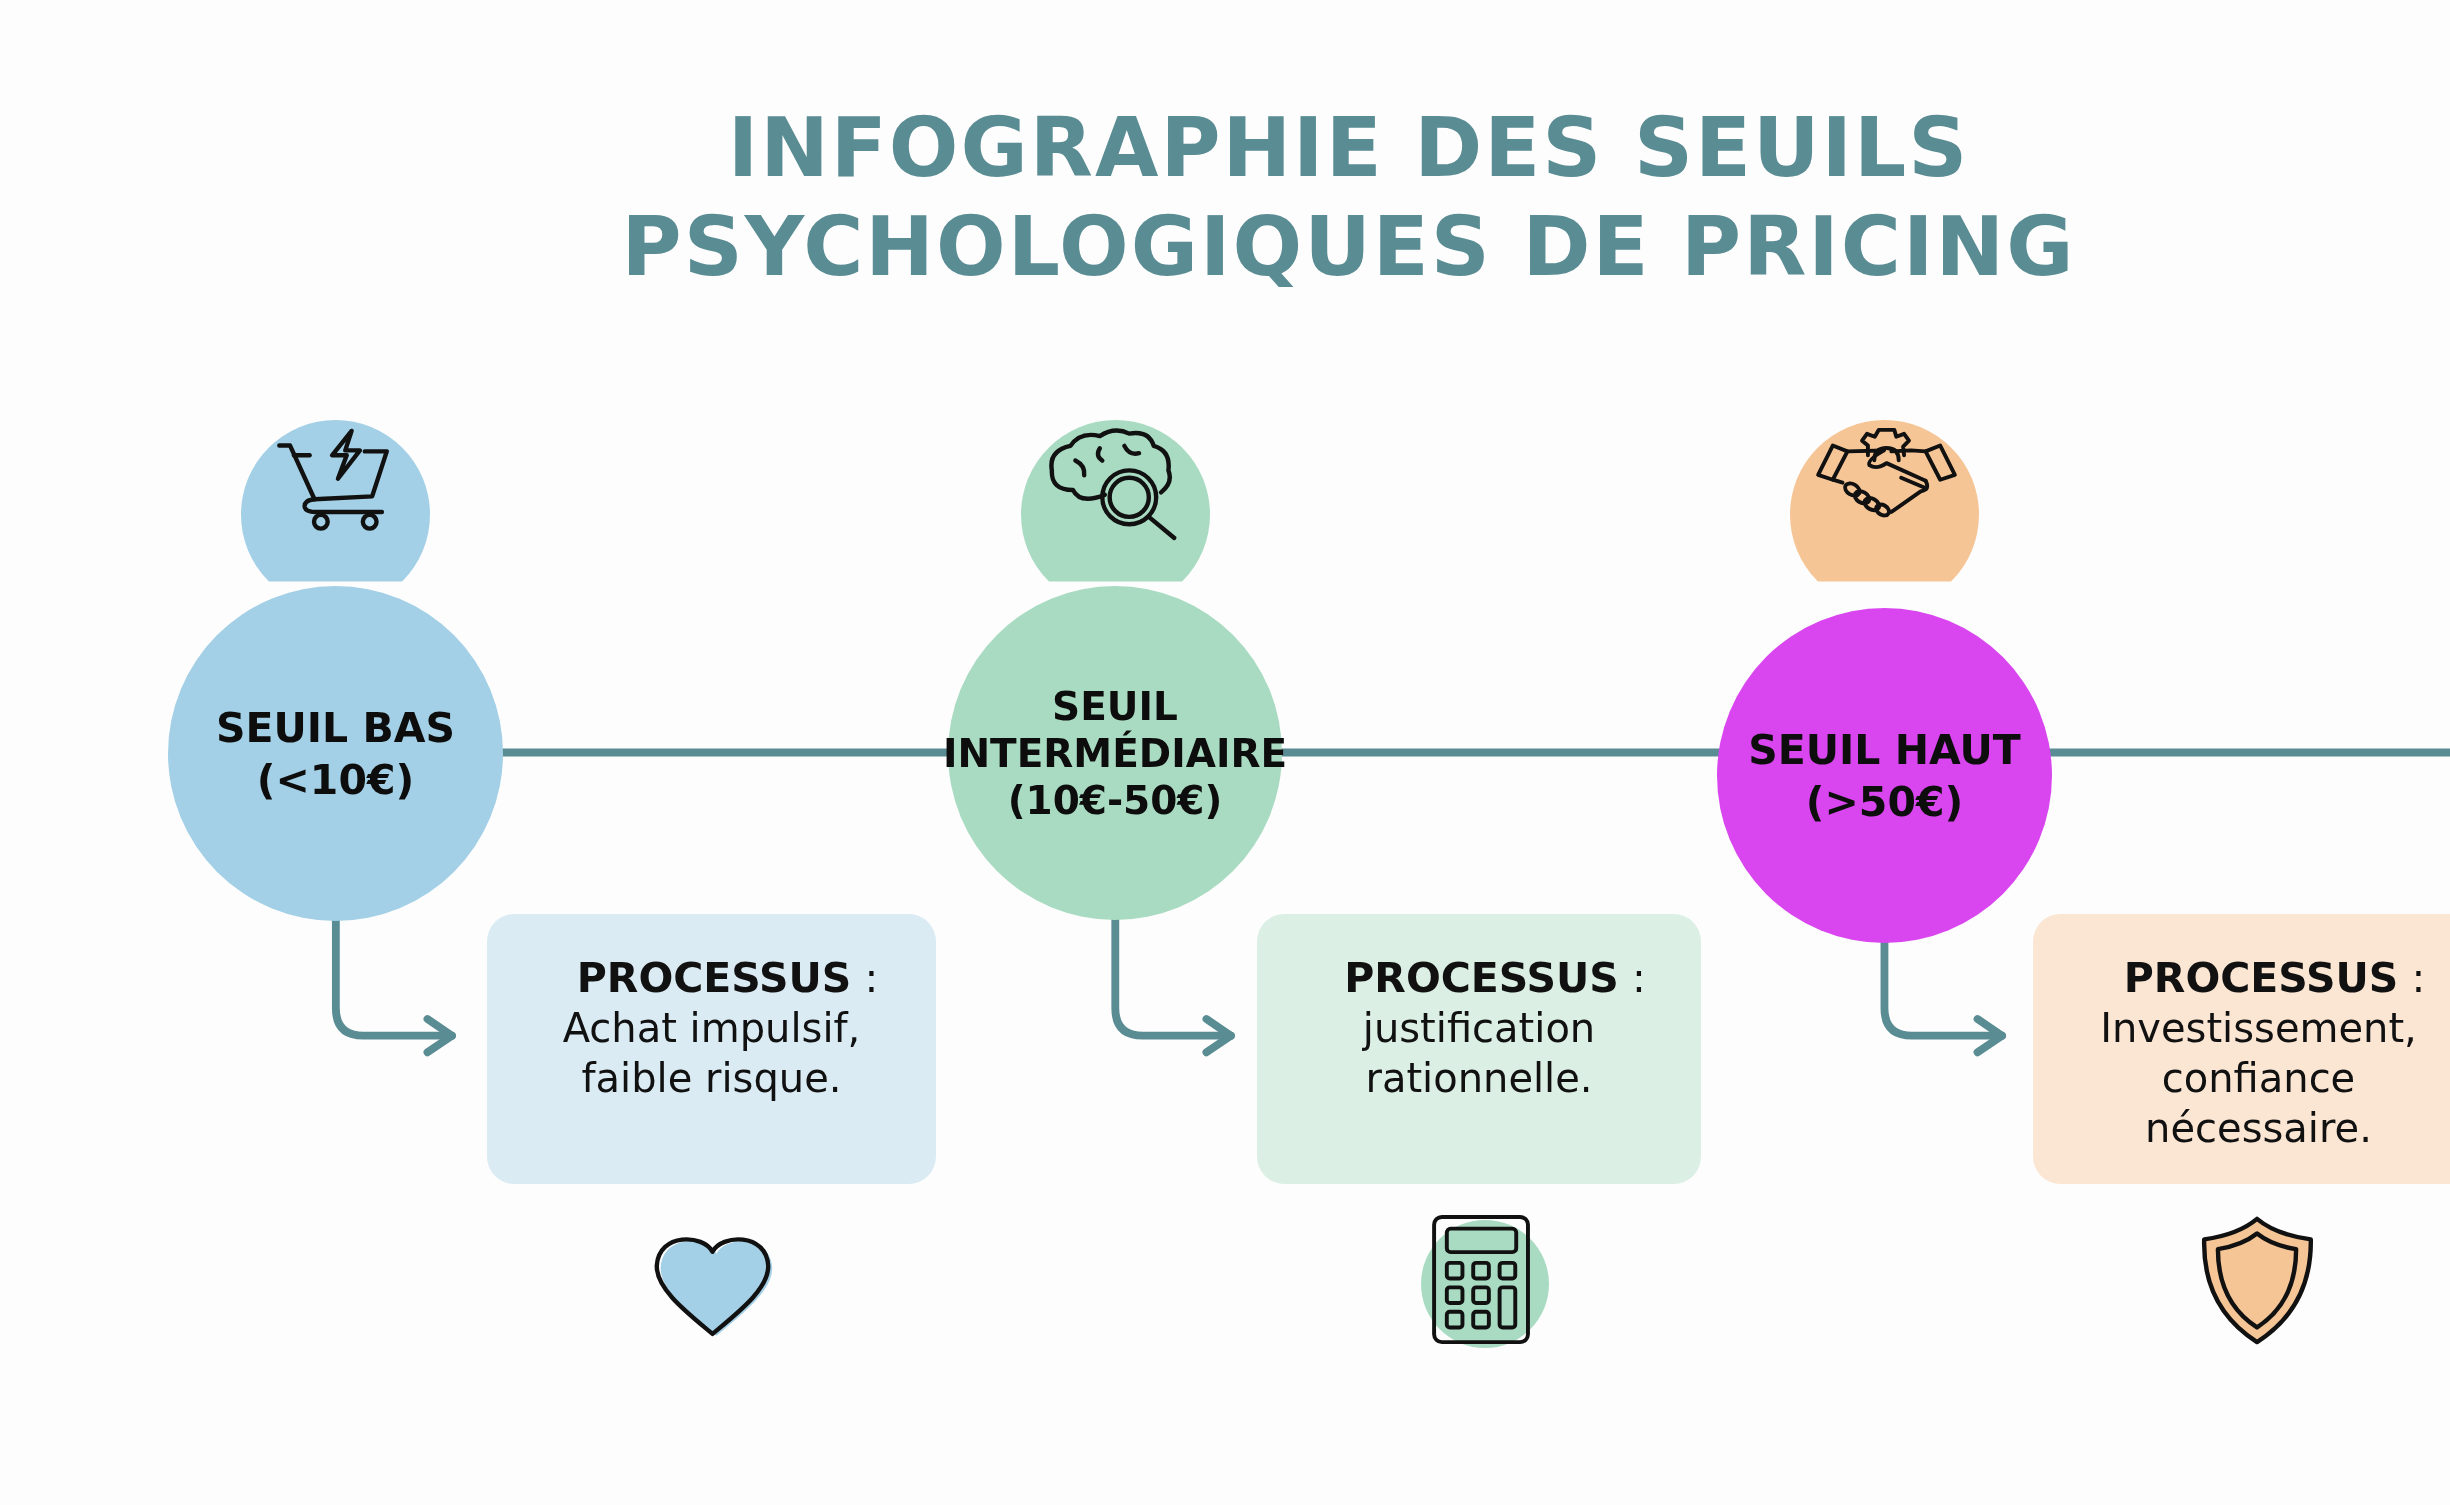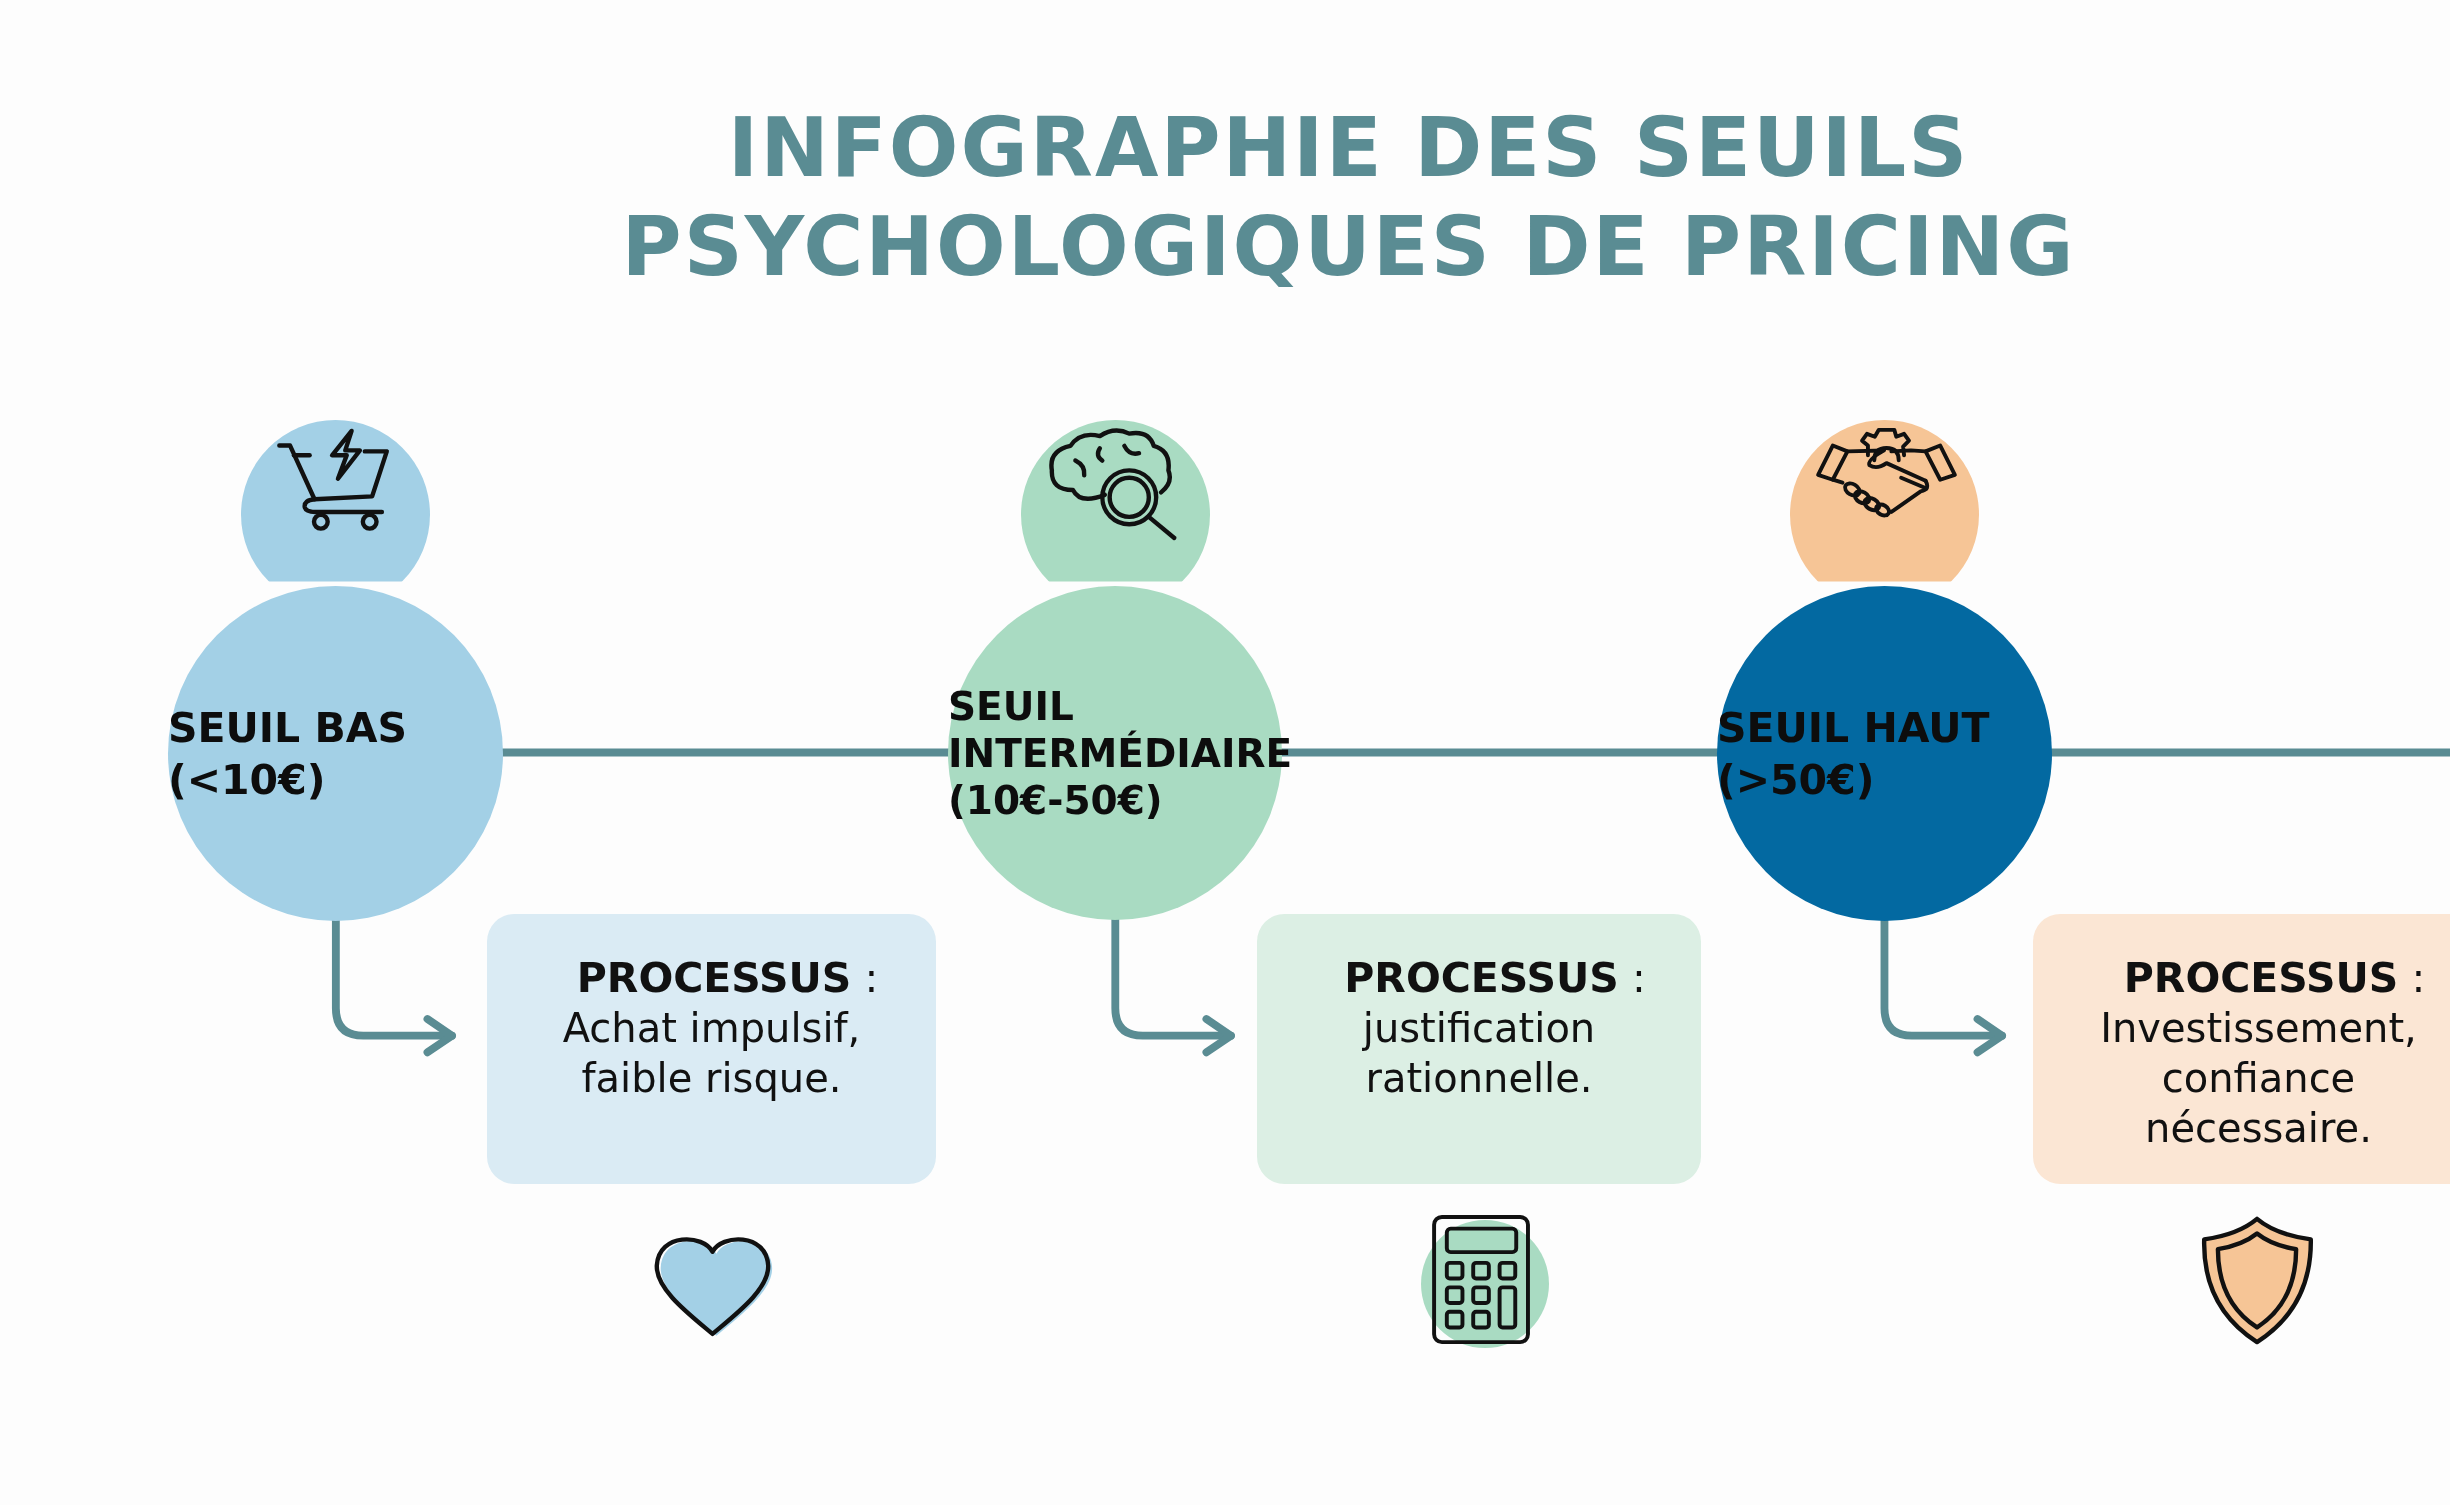--- a/index.html
+++ b/index.html
@@ -1,21 +1,21 @@
 <!DOCTYPE html>
 <html style="font-size:7.8px"><head>
 <meta charset="utf-8">
 <style>
   html,body{margin:0;padding:0;}
   body{width:2697px;height:1505px;background:#fdfdfd;position:relative;overflow:hidden;font-family:"DejaVu Sans","Liberation Sans",sans-serif;}
   .title{position:absolute;left:0;width:2697px;text-align:center;color:#5a8c93;font-weight:bold;font-size:82px;letter-spacing:2px;line-height:1;}
   .title.l1{top:107px;}
   .title.l2{top:206px;}
   svg.layer{position:absolute;left:0;top:0;}
-  .circle{position:absolute;border-radius:50%;display:flex;align-items:flex-start;justify-content:center;flex-direction:column;text-align:center;color:#0d0d0d;font-weight:bold;}
+  .circle{position:absolute;border-radius:50%;display:flex;align-items:center;justify-content:center;flex-direction:column;text-align:center;color:#0d0d0d;font-weight:bold;}
   .circle .lbl{font-size:41px;line-height:52px;}
   .circle.mid .lbl{font-size:39px;line-height:47px;}
   .icon-bubble{position:absolute;border-radius:50%;}
   .box{position:absolute;border-radius:27.4px;text-align:center;color:#111;}
   .box .head{font-weight:bold;font-size:41px;line-height:49px;margin-top:40px;padding-left:32px;}
   .box .head .colon{font-weight:normal;}
   .box .body{font-size:40px;line-height:50px;}
   .abs{position:absolute;}
 </style>
 </head>
@@ -114,21 +114,21 @@
     <path d="M230 52 L200 50 L160 52"></path>
     <path d="M40 110 L60 116"></path>
     <ellipse cx="80" cy="130" rx="16" ry="11" transform="rotate(30 80 130)"></ellipse>
     <ellipse cx="100" cy="146" rx="16" ry="11" transform="rotate(30 100 146)"></ellipse>
     <ellipse cx="120" cy="160" rx="16" ry="11" transform="rotate(30 120 160)"></ellipse>
     <ellipse cx="142" cy="172" rx="14" ry="10" transform="rotate(30 142 172)"></ellipse>
     <path d="M230 112 Q240 130 220 134 L160 176"></path>
     <path d="M180 106 L232 128"></path>
   </g>
 </svg>
-<div class="circle" style="left:1717px;top:586px;width:335px;height:335px;background:#0369a1;">
+<div class="circle" style="left:1717px;top:608px;width:335px;height:335px;background:#d946ef;">
   <div class="lbl">SEUIL HAUT</div>
   <div class="lbl">(&gt;50€)</div>
 </div>
 <div class="box" style="left:2033px;top:914px;width:451px;height:270px;background:#fbe6d4;">
   <div class="head"><span>PROCESSUS</span><span class="colon"> :</span></div>
   <div class="body">Investissement,</div>
   <div class="body">confiance</div>
   <div class="body">nécessaire.</div>
 </div>
 <svg class="abs" style="left:2199px;top:1214px;" width="118" height="132" viewBox="0 0 240 270">

